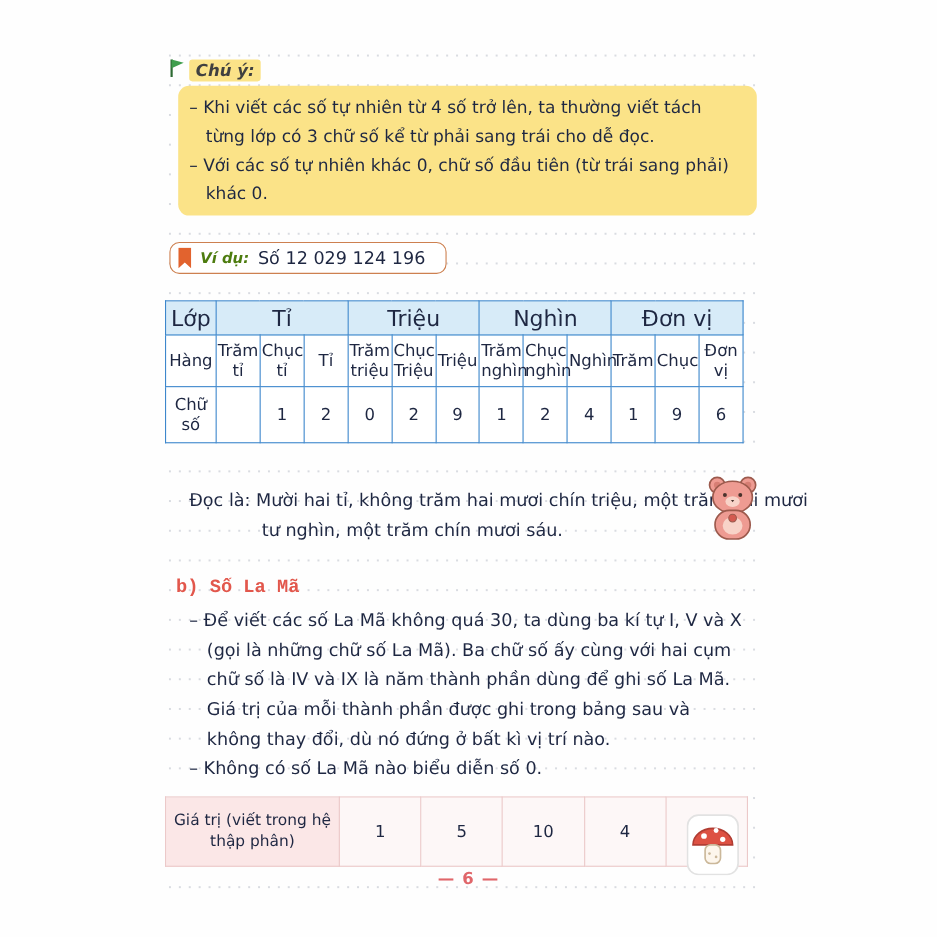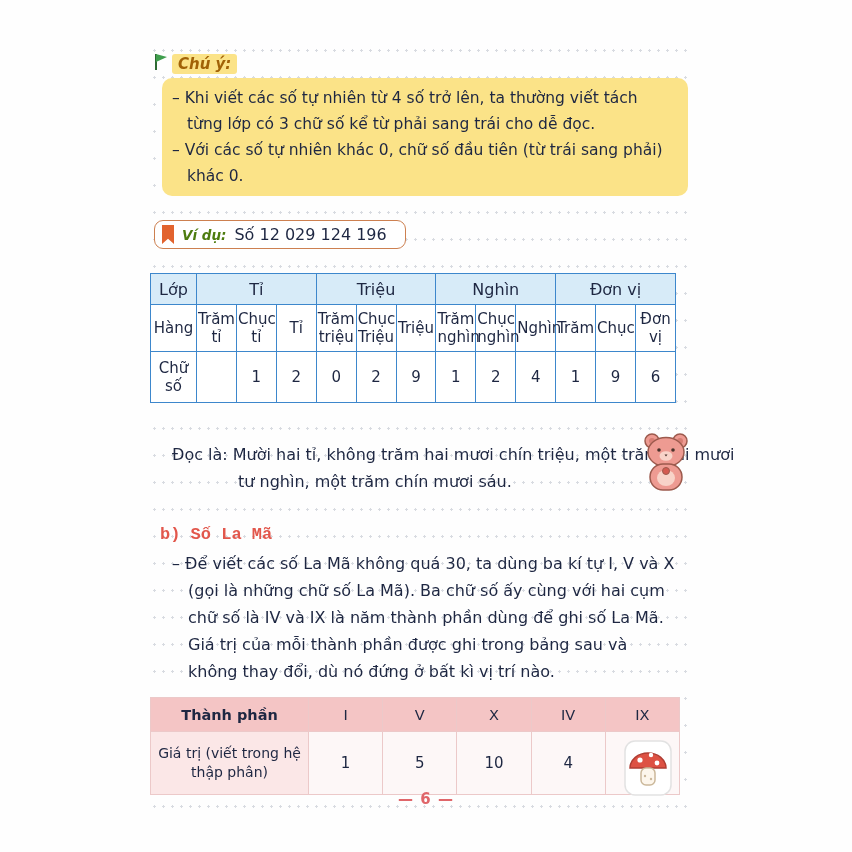--- a/index.html
+++ b/index.html
@@ -15,21 +15,21 @@
     background-size:9px 27px;
     background-position:0 20px;
     padding-bottom:30px;
   }
   .intro{width:514px;margin-left:22px;font-size:16px;line-height:27px;}
   .overline{text-decoration:overline;}
   .note-label-row{margin-left:2px;margin-top:8px;display:flex;align-items:center;gap:4px;}
   .note-label{
     background:var(--note-highlight,#fbe388);
     font-weight:bold;font-style:italic;font-size:15px;
-    padding:1px 6px;border-radius:3px;color:#a16207;
+    padding:1px 6px;border-radius:3px;color:#404040;
   }
   .note-box{
     margin-left:12px;margin-top:3px;width:506px;
     background:var(--note-highlight,#fbe388);
     border-radius:10px;padding:7px 10px;
   }
   .note-item{font-size:15.5px;line-height:26px;padding-left:15px;text-indent:-15px;}
   .example-box{
     margin-left:4px;margin-top:24px;display:inline-flex;align-items:center;gap:8px;
     border:1.6px solid var(--example-border,#cd8050);
@@ -41,21 +41,21 @@
     flex:0 0 auto;
   }
   .example-label{font-weight:bold;font-style:italic;font-size:13.5px;color:#4d7c0f;}
   .example-text{font-size:16px;}
   table{border-collapse:collapse;table-layout:fixed;background:#fff;}
   .pv-table{width:526px;margin-top:24px;}
   .pv-table td{
     border:1.5px solid var(--table-blue-border,#3d87cc);
     text-align:center;vertical-align:middle;padding:0 1px;
   }
-  .pv-head td{height:30px;background:var(--table-blue-fill,#d7ebf8);font-size:16px;}
+  .pv-head td{height:30px;background:var(--table-blue-fill,#d7ebf8);font-size:20px;}
   .pv-hang td{height:46px;font-size:15px;line-height:1.2;}
   .pv-digits td{height:50px;font-size:15px;}
   .pv-corner{font-size:12.5px;}
   .reading{width:514px;margin-left:22px;margin-top:38px;font-size:16px;line-height:27px;
     padding-left:66px;text-indent:-66px;}
   .roman-heading{
     margin-left:10px;margin-top:30px;font-size:17px;font-weight:bold;
     color:var(--roman-heading,#e2574c);
     font-family:Liberation Mono, monospace;
   }
@@ -153,36 +153,29 @@
       </tr>
     </tbody>
       </table>
 
     <p class="reading">Đọc là: Mười hai tỉ, không trăm hai mươi chín triệu, một trăm hai mươi tư nghìn, một trăm chín mươi sáu.</p>
 
     <div class="roman-heading">b) Số La Mã</div>
 
     <div class="roman-items">
       <div class="roman-item">– Để viết các số La Mã không quá 30, ta dùng ba kí tự I, V và X (gọi là những chữ số La Mã). Ba chữ số ấy cùng với hai cụm chữ số là IV và IX là năm thành phần dùng để ghi số La Mã. Giá trị của mỗi thành phần được ghi trong bảng sau và không thay đổi, dù nó đứng ở bất kì vị trí nào.</div>
+      <div class="roman-item">– Không có số La Mã nào biểu diễn số 0.</div>
     </div>
 
     <table class="roman-table">
       <colgroup>
         <col style="width:158px">
         <col span="5">
       </colgroup>
       <tbody>
-          <tr class="roman-head">
-        <td>Thành phần</td>
-        <td>I</td>
-        <td>V</td>
-        <td>X</td>
-        <td>IV</td>
-        <td>IX</td>
-      </tr>
       <tr class="roman-body">
         <td>Giá trị (viết trong hệ thập phân)</td>
         <td>1</td>
         <td>5</td>
         <td>10</td>
         <td>4</td>
         <td>9</td>
       </tr>
     </tbody>
       </table>

